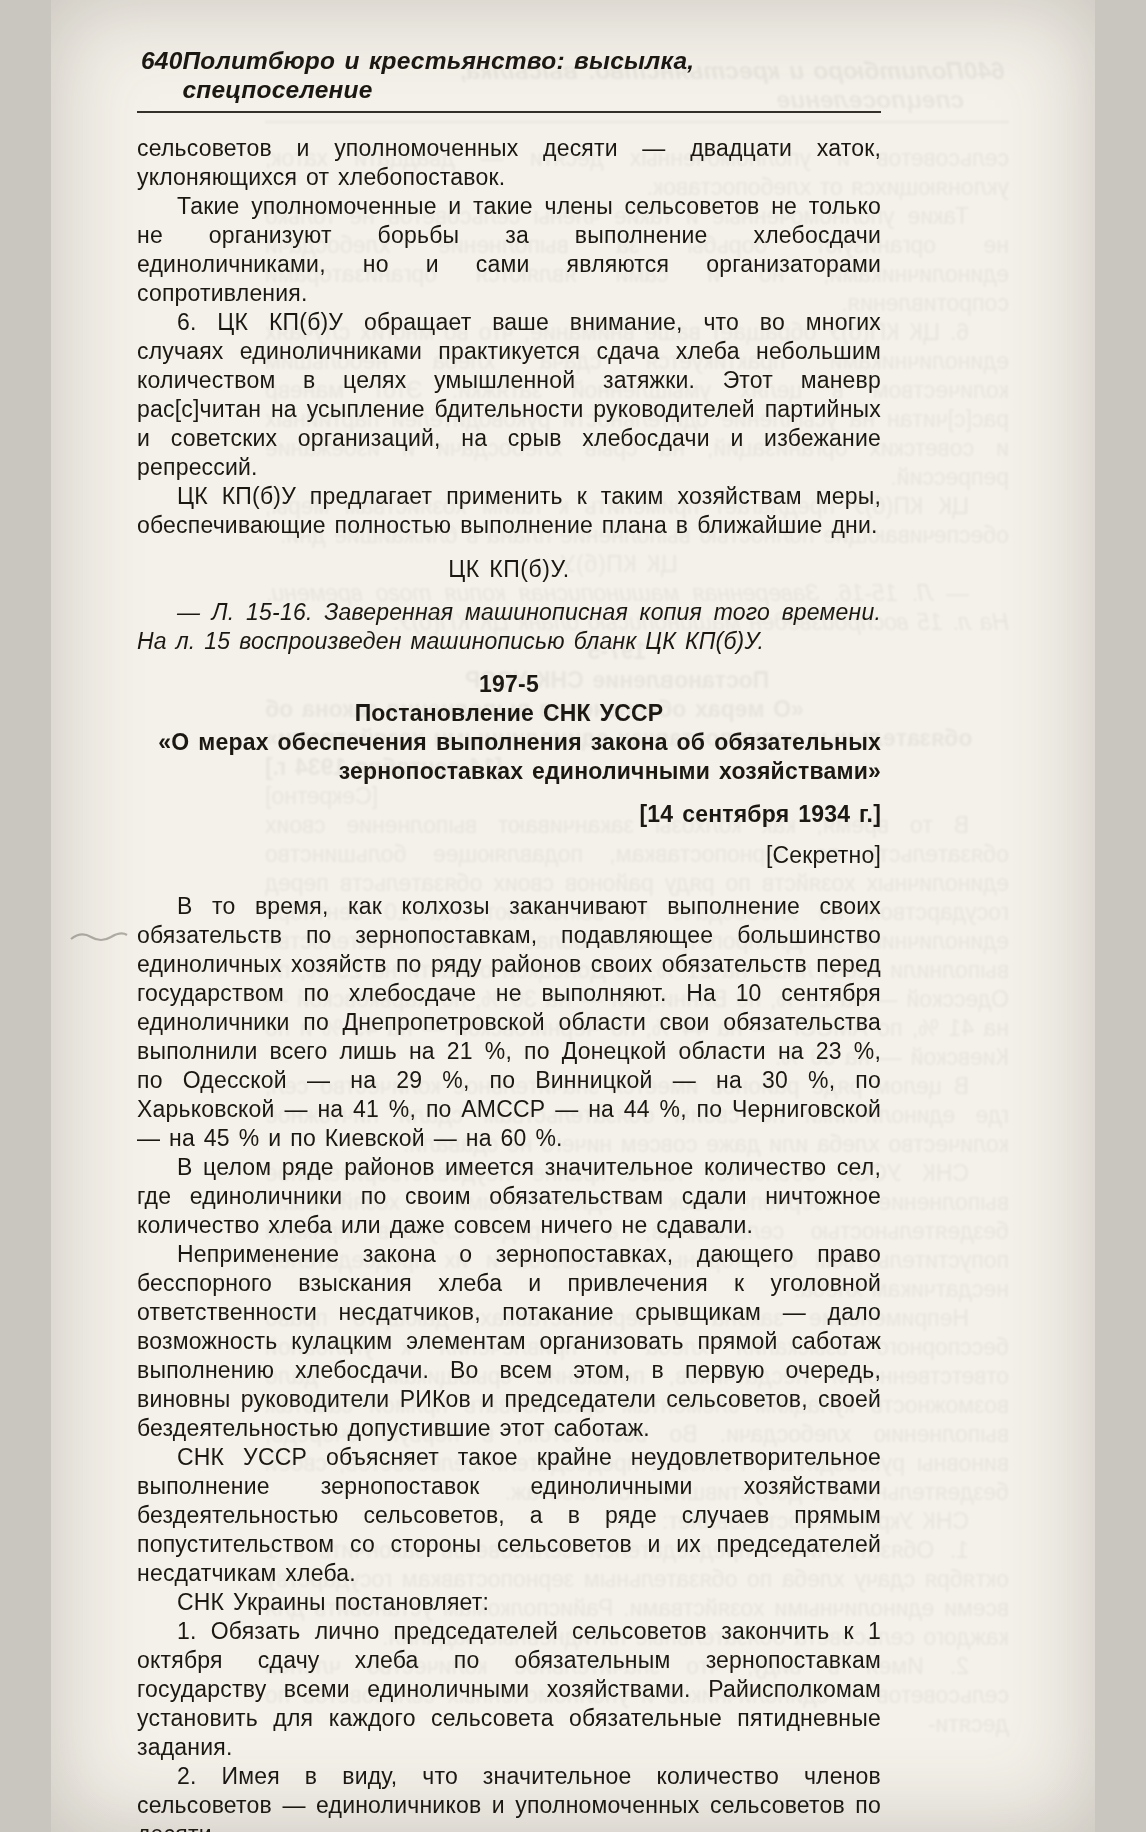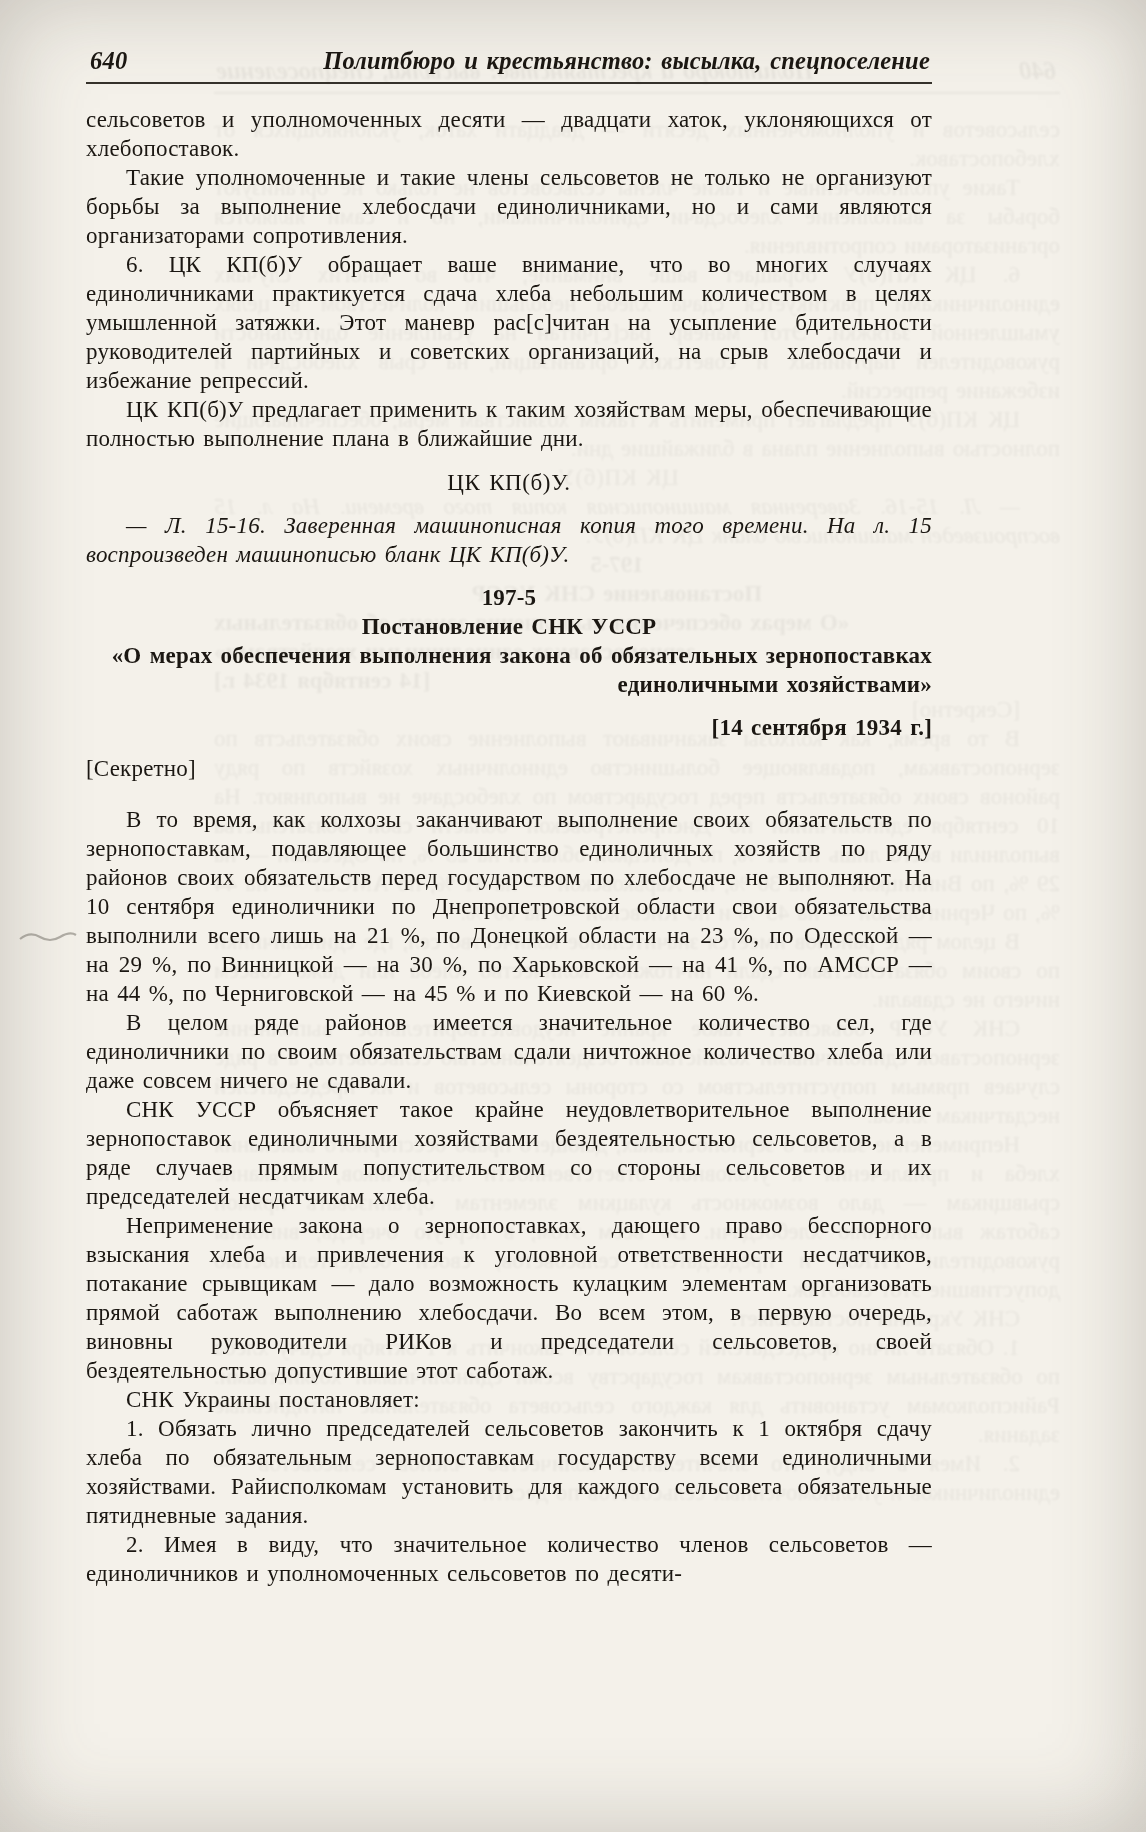--- a/index.html
+++ b/index.html
@@ -1,26 +1,26 @@
 <!DOCTYPE html>
 <html lang="ru"><head>
 <meta charset="utf-8">
 <style>
   * { box-sizing: border-box; }
   html, body { margin: 0; padding: 0; background: #c9c6c0; }
 
   .page {
     position: relative;
-    width: 1146px;
+    width: 1044px;
     height: 1832px;
     margin: 0 auto;
     background: radial-gradient(145% 120% at 50% 42%, #f4f1ea 55%, #eae7e0 86%, #dcd9d2 100%);
     box-shadow: inset 0 0 90px rgba(82, 76, 64, 0.28);
     overflow: hidden;
-    font-family: Liberation Serif, serif;
+    font-family: Liberation Sans, sans-serif;
     color: #1b1712;
   }
 
   
   .bleed {
     position: absolute;
     top: 10px; left: 0; right: 0; bottom: 0;
     padding: 46px 214px 0 86px;
     font-size: 23px;
     line-height: 29px;
@@ -71,21 +71,21 @@
 
   .archival-note {
     font-style: italic;
     margin-bottom: 14px;
   }
 
   .doc-number   { text-align: center; font-weight: bold; text-indent: 0; margin-top: 10px; }
   .doc-heading  { text-align: center; font-weight: bold; text-indent: 0; }
   .doc-title    { text-align: right; font-weight: bold; text-indent: 0; margin-bottom: 12px; }
   .doc-date     { text-align: right; font-weight: bold; text-indent: 0; margin: 14px 0 10px; }
-  .doc-class    { text-align: left; text-indent: 0; margin: 12px 0 22px; }
+  .doc-class    { text-align: right; text-indent: 0; margin: 12px 0 22px; }
 
   .margin-artifact {
     position: absolute;
     left: 18px;
     top: 925px;
     opacity: .5;
   }
 </style>
 </head>
 <body>
@@ -149,20 +149,20 @@
 
     <p class="doc-number">197-5</p>
     <p class="doc-heading">Постановление СНК УССР</p>
     <p class="doc-title">«О мерах обеспечения выполнения закона об обязательных зернопоставках единоличными хозяйствами»</p>
 
     <p class="doc-date">[14 сентября 1934 г.]</p>
     <p class="doc-class">[Секретно]</p>
 
     <p>В то время, как колхозы заканчивают выполнение своих обязательств по зернопоставкам, подавляющее большинство единоличных хозяйств по ряду районов своих обязательств перед государством по хлебосдаче не выполняют. На 10 сентября единоличники по Днепропетровской области свои обязательства выполнили всего лишь на 21 %, по Донецкой области на 23 %, по Одесской — на 29 %, по Винницкой — на 30 %, по Харьковской — на 41 %, по АМССР — на 44 %, по Черниговской — на 45 % и по Киевской — на 60 %.</p>
     <p>В целом ряде районов имеется значительное количество сел, где единоличники по своим обязательствам сдали ничтожное количество хлеба или даже совсем ничего не сдавали.</p>
+    <p>Неприменение закона о зернопоставках, дающего право бесспорного взыскания хлеба и привлечения к уголовной ответственности несдатчиков, потакание срывщикам — дало возможность кулацким элементам организовать прямой саботаж выполнению хлебосдачи. Во всем этом, в первую очередь, виновны руководители РИКов и председатели сельсоветов, своей бездеятельностью допустившие этот саботаж.</p>
     <p>СНК УССР объясняет такое крайне неудовлетворительное выполнение зернопоставок единоличными хозяйствами бездеятельностью сельсоветов, а в ряде случаев прямым попустительством со стороны сельсоветов и их председателей несдатчикам хлеба.</p>
-    <p>Неприменение закона о зернопоставках, дающего право бесспорного взыскания хлеба и привлечения к уголовной ответственности несдатчиков, потакание срывщикам — дало возможность кулацким элементам организовать прямой саботаж выполнению хлебосдачи. Во всем этом, в первую очередь, виновны руководители РИКов и председатели сельсоветов, своей бездеятельностью допустившие этот саботаж.</p>
     <p>СНК Украины постановляет:</p>
     <p>1. Обязать лично председателей сельсоветов закончить к 1 октября сдачу хлеба по обязательным зернопоставкам государству всеми единоличными хозяйствами. Райисполкомам установить для каждого сельсовета обязательные пятидневные задания.</p>
     <p>2. Имея в виду, что значительное количество членов сельсоветов — единоличников и уполномоченных сельсоветов по десяти-</p>
 
   </div>
 </div>
 
 </body></html>

